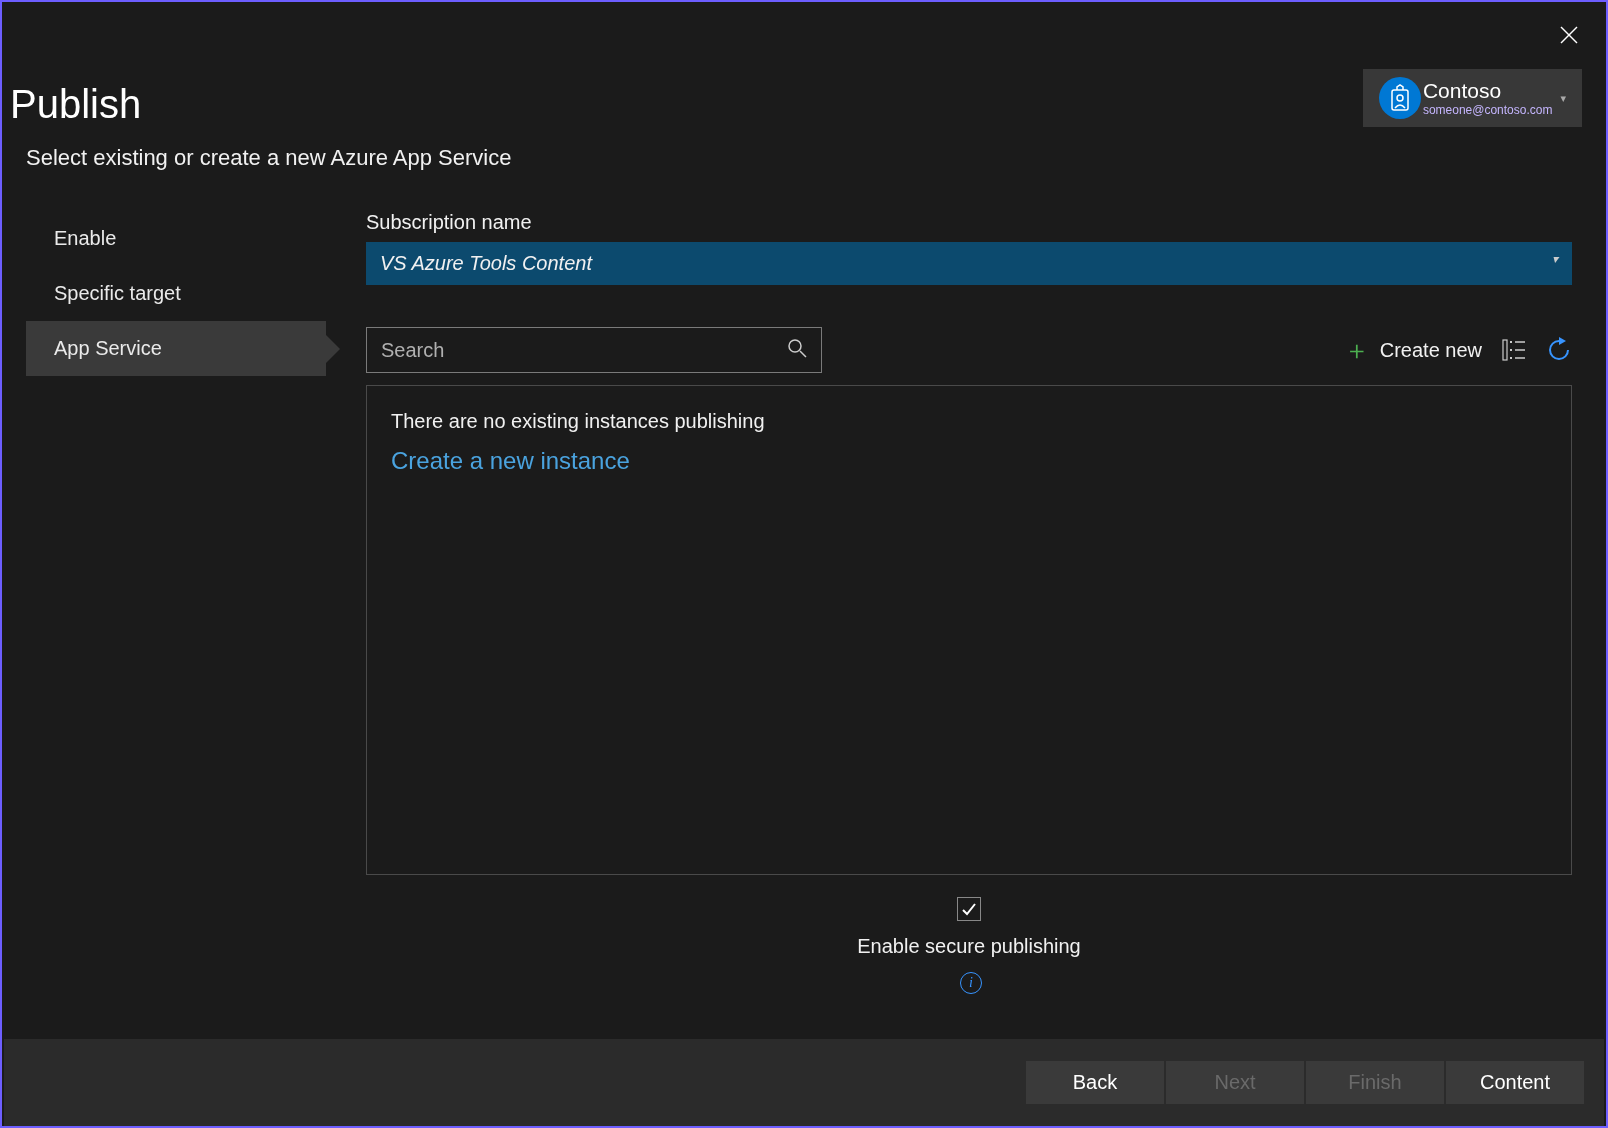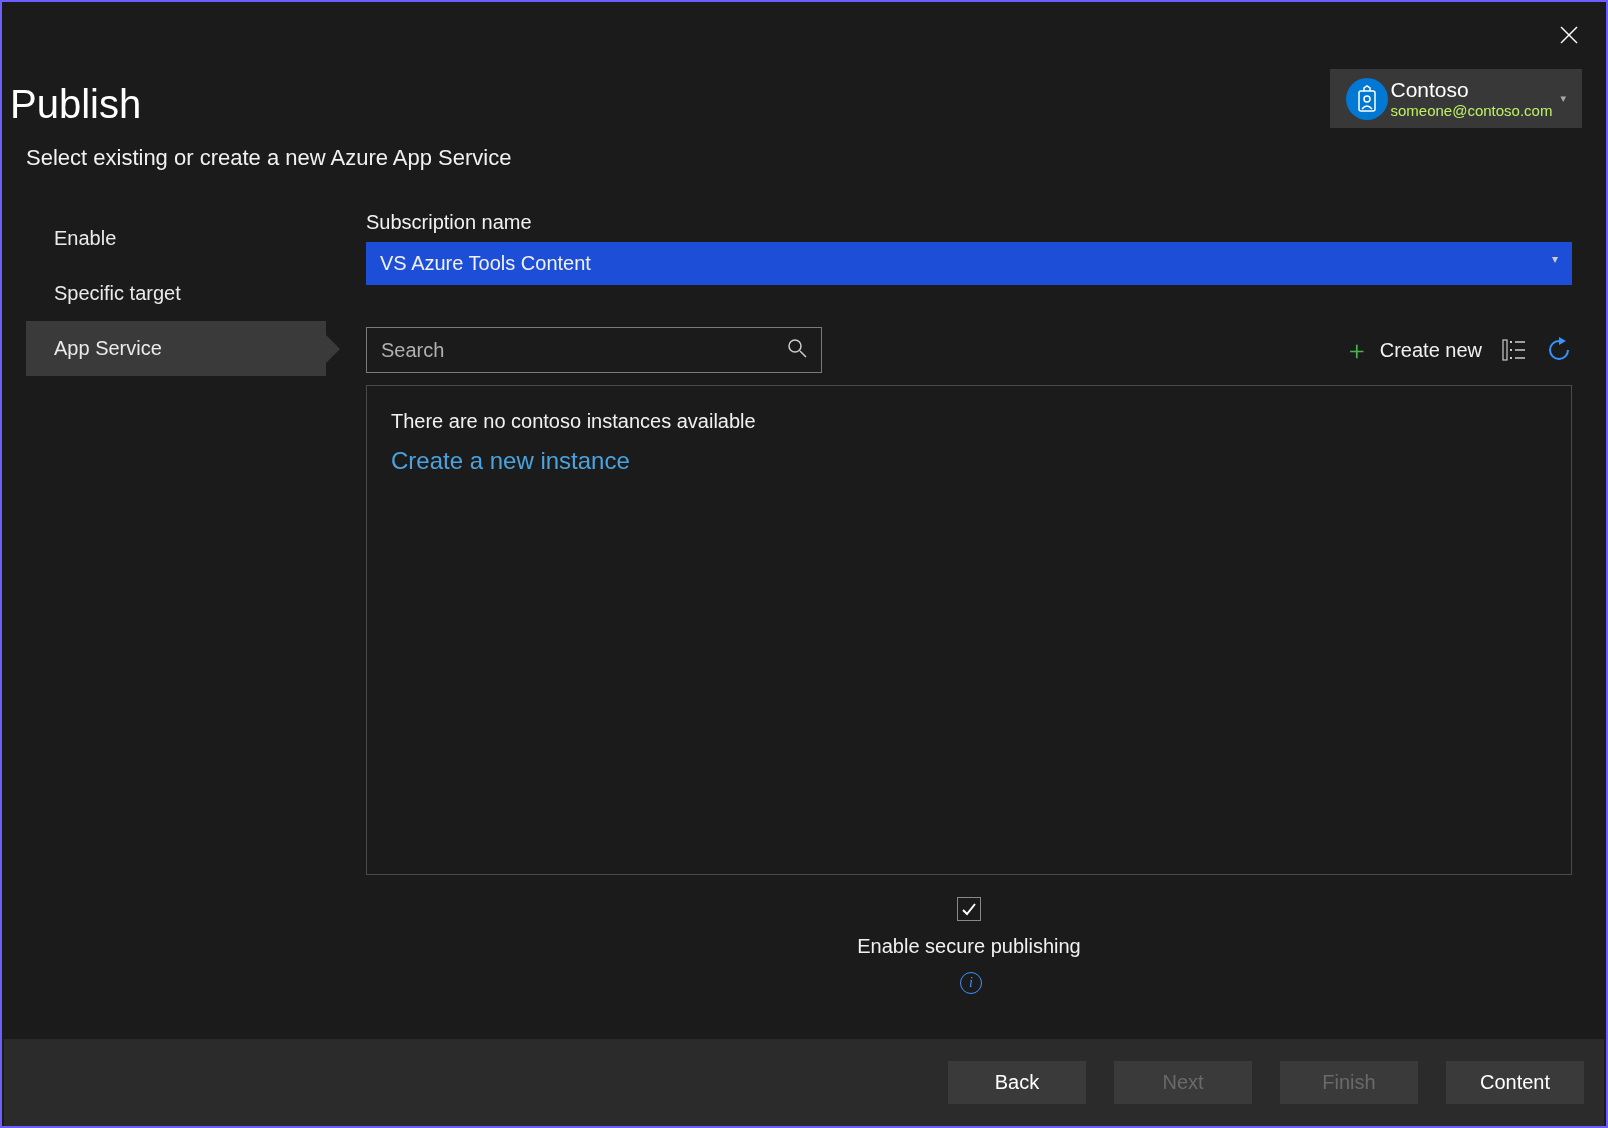--- a/index.html
+++ b/index.html
@@ -48,22 +48,22 @@
     .account-text {
       display: flex;
       flex-direction: column;
       line-height: 1.2;
     }
     .account-name {
       font-size: 21px;
       color: #fff;
     }
     .account-email {
-      font-size: 15px;
-      color: #bef264;
+      font-size: 12px;
+      color: #c4b5fd;
     }
     .account-arrow {
       color: #aaa;
       font-size: 11px;
       margin-left: 6px;
     }
     .title {
       font-size: 40px;
       font-weight: 300;
       color: #fff;
@@ -108,26 +108,27 @@
       flex: 1;
       padding-left: 40px;
       padding-right: 10px;
     }
     .field-label {
       font-size: 20px;
       margin-bottom: 8px;
       color: #f1f1f1;
     }
     .dropdown {
-      background: #1d4ed8;
+      background: #0c4a6e;
       padding: 10px 14px;
       font-size: 20px;
       display: flex;
       justify-content: space-between;
       cursor: pointer;
+      font-style: italic;
     }
     .dropdown-arrow {
       font-size: 12px;
       color: #ccc;
     }
     .toolbar-row {
       display: flex;
       align-items: center;
       margin-top: 42px;
       gap: 18px;
@@ -231,21 +232,21 @@
     }
     .footer {
       position: absolute;
       bottom: 0;
       left: 2px;
       right: 2px;
       background: #2b2b2b;
       padding: 22px 20px;
       display: flex;
       justify-content: flex-end;
-      gap: 28px;
+      gap: 2px;
     }
     .btn {
       background: #3a3a3a;
       color: #fff;
       padding: 10px 0;
       width: 138px;
       text-align: center;
       font-size: 20px;
       cursor: pointer;
     }
@@ -332,21 +333,21 @@
         <div class="icon-btn">
           <svg width="26" height="26" viewBox="0 0 26 26">
             <path d="M22 13 A9 9 0 1 1 13 4" fill="none" stroke="#3794ff" stroke-width="2"></path>
             <polyline points="13,0 13,8 20,4" fill="#3794ff"></polyline>
           </svg>
         </div>
       </div>
     </div>
 
     <div class="instances-panel">
-      <div class="empty-text">There are no contoso instances available</div>
+      <div class="empty-text">There are no existing instances publishing</div>
       <div class="link-text">Create a new instance</div>
     </div>
 
     <div class="checkbox-row">
       <div class="checkbox">
         <svg width="16" height="16" viewBox="0 0 16 16">
             <polyline points="2,9 6,13 14,3" fill="none" stroke="#fff" stroke-width="2"></polyline>
           </svg>
       </div>
       <span class="checkbox-label">Enable secure publishing</span>

